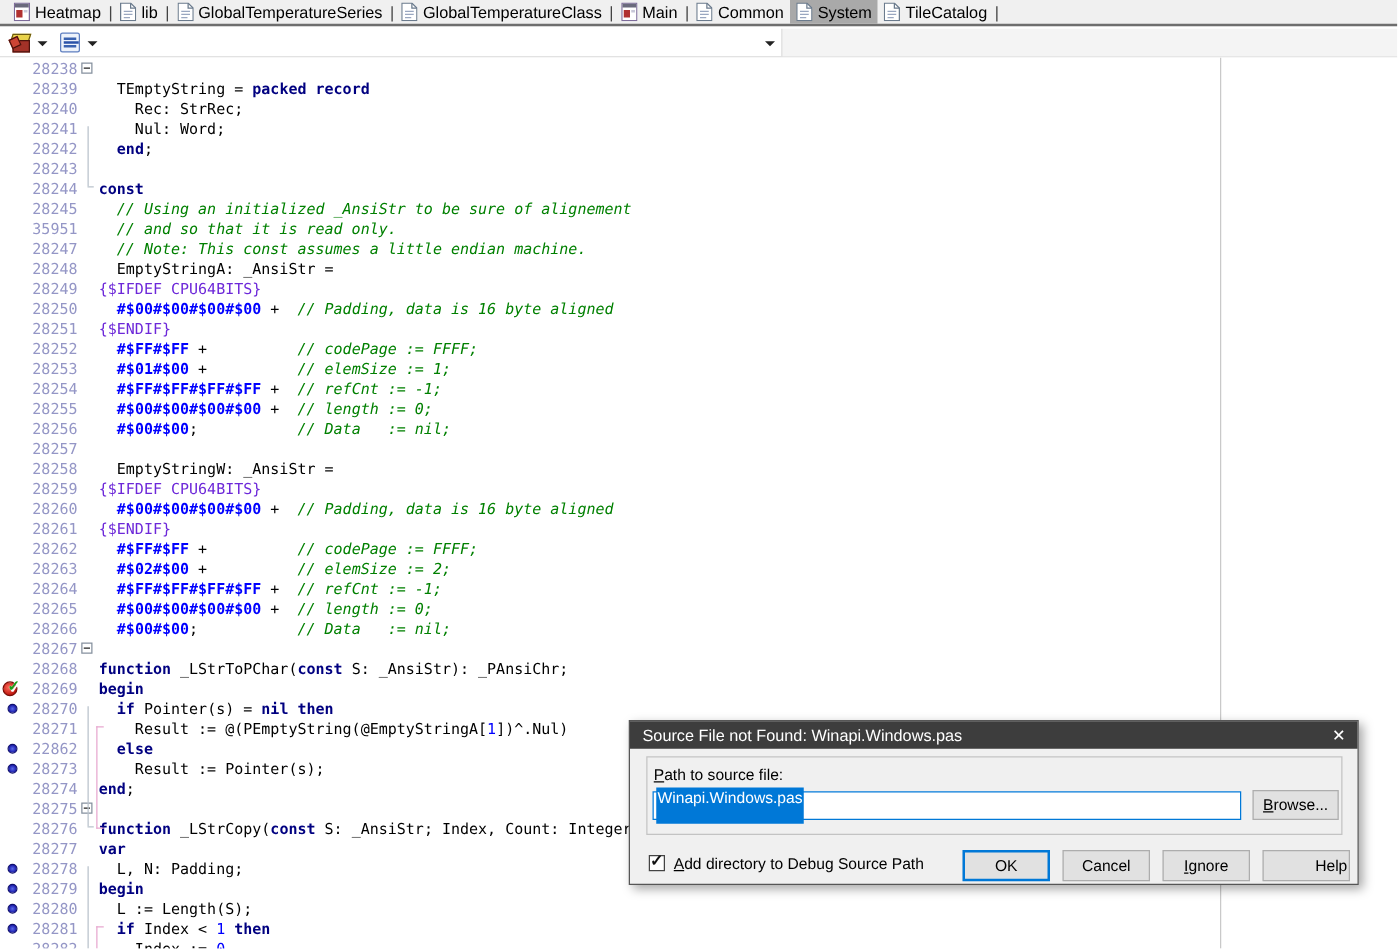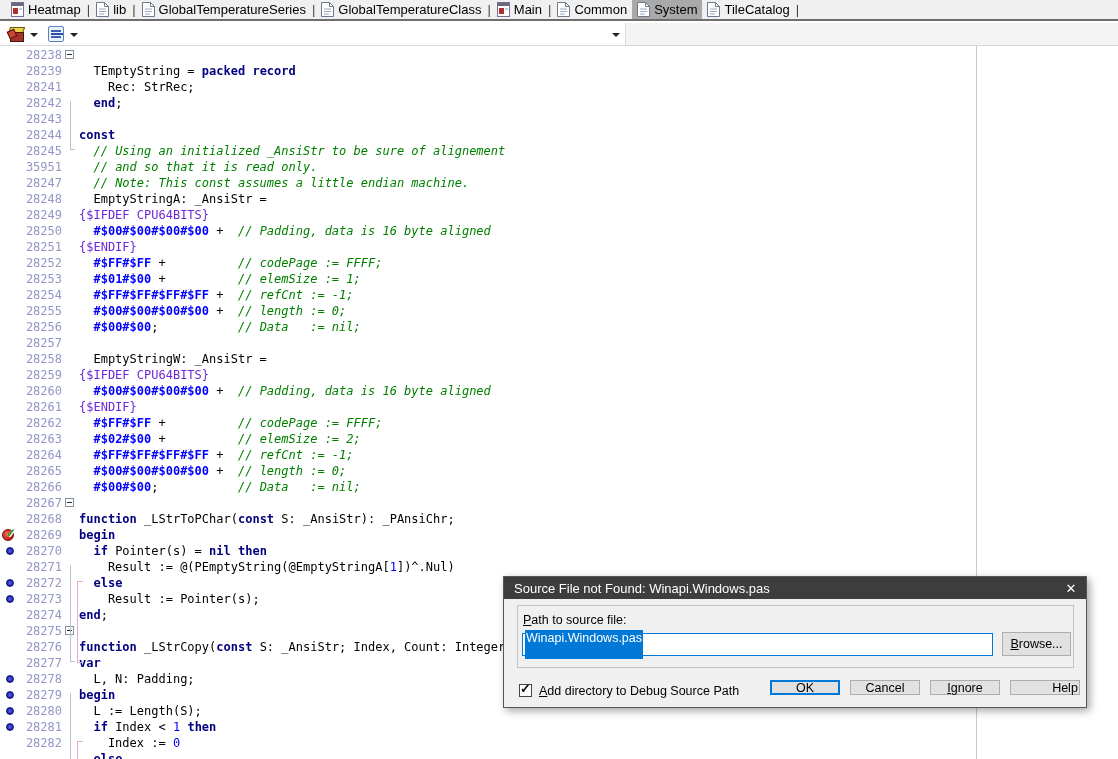--- a/index.html
+++ b/index.html
@@ -69,21 +69,21 @@
   .dlg-title{position:absolute;left:0;top:0;width:100%;height:22px;background:#3d3d3d;color:#fff;
              display:flex;align-items:center;padding-left:10px;box-sizing:border-box;font-size:13px;}
   .dlg-close{position:absolute;right:0;top:0;width:30px;height:22px;display:flex;align-items:center;
              justify-content:center;color:#fff;font-size:13px;cursor:default;}
   .dlg-body{position:absolute;left:0;top:22px;width:100%;height:110px;}
   .groupbox{position:absolute;left:13px;top:6px;width:557px;height:63px;border:1px solid #c3c3c3;box-sizing:border-box;}
   .dlg-label{position:absolute;left:19px;top:14px;color:#000;}
   .dlg-input{position:absolute;left:18px;top:34px;width:471px;height:23px;background:#fff;
              border:1px solid #0078d7;box-sizing:border-box;display:flex;align-items:center;padding-left:2px;}
   .dlg-input .sel{background:#0078d7;color:#fff;padding:1px 1px 14px 1px;}
-  .btn{position:absolute;height:15px;background:#e1e1e1;border:1px solid #adadad;box-sizing:border-box;
+  .btn{position:absolute;height:25px;background:#e1e1e1;border:1px solid #adadad;box-sizing:border-box;
        display:flex;align-items:center;justify-content:center;color:#000;cursor:default;}
   .btn.default{border:2px solid #0078d7;}
   .btn-browse{left:498px;top:33px;width:69px;height:24px;}
   .checkbox{position:absolute;left:15px;top:85px;width:13px;height:13px;background:#fff;border:1px solid #444;
             box-sizing:border-box;}
   .checkbox .mark{position:absolute;left:0px;top:-4px;font-size:13px;font-weight:bold;color:#111;}
   .chk-label{position:absolute;left:35px;top:85px;color:#000;}
   u{text-decoration:underline;}
 </style>
 </head>
@@ -209,20 +209,26 @@
           <div class="col-code"><span class="sg-p">  TEmptyString = </span><span class="sg-k">packed</span><span class="sg-p"> </span><span class="sg-k">record</span></div>
         </div>
         <div class="row">
           <div class="col-icon"></div>
           <div class="col-num">28239</div>
           <div class="col-fold"></div>
           <div class="col-code"><span class="sg-p">    Rec: StrRec;</span></div>
         </div>
         <div class="row">
           <div class="col-icon"></div>
+          <div class="col-num">28240</div>
+          <div class="col-fold"></div>
+          <div class="col-code"><span class="sg-p">    Nul: Word;</span></div>
+        </div>
+        <div class="row">
+          <div class="col-icon"></div>
           <div class="col-num">28241</div>
           <div class="col-fold"></div>
           <div class="col-code"><span class="sg-p">  </span><span class="sg-k">end</span><span class="sg-p">;</span></div>
         </div>
         <div class="row">
           <div class="col-icon"></div>
           <div class="col-num">28242</div>
           <div class="col-fold"></div>
           <div class="col-code"></div>
         </div>
@@ -407,21 +413,21 @@
         <div class="row">
           <div class="col-icon"></div>
           <div class="col-num">28271</div>
           <div class="col-fold"></div>
           <div class="col-code"><span class="sg-p">  </span><span class="sg-k">else</span></div>
         </div>
         <div class="row">
           <div class="col-icon">
             <span class="dot"></span>
           </div>
-          <div class="col-num">28272</div>
+          <div class="col-num">22862</div>
           <div class="col-fold"></div>
           <div class="col-code"><span class="sg-p">    Result := Pointer(s);</span></div>
         </div>
         <div class="row hl-modified">
           <div class="col-icon">
             <span class="dot"></span>
           </div>
           <div class="col-num">28273</div>
           <div class="col-fold"></div>
           <div class="col-code"><span class="sg-k">end</span><span class="sg-p">;</span></div>

